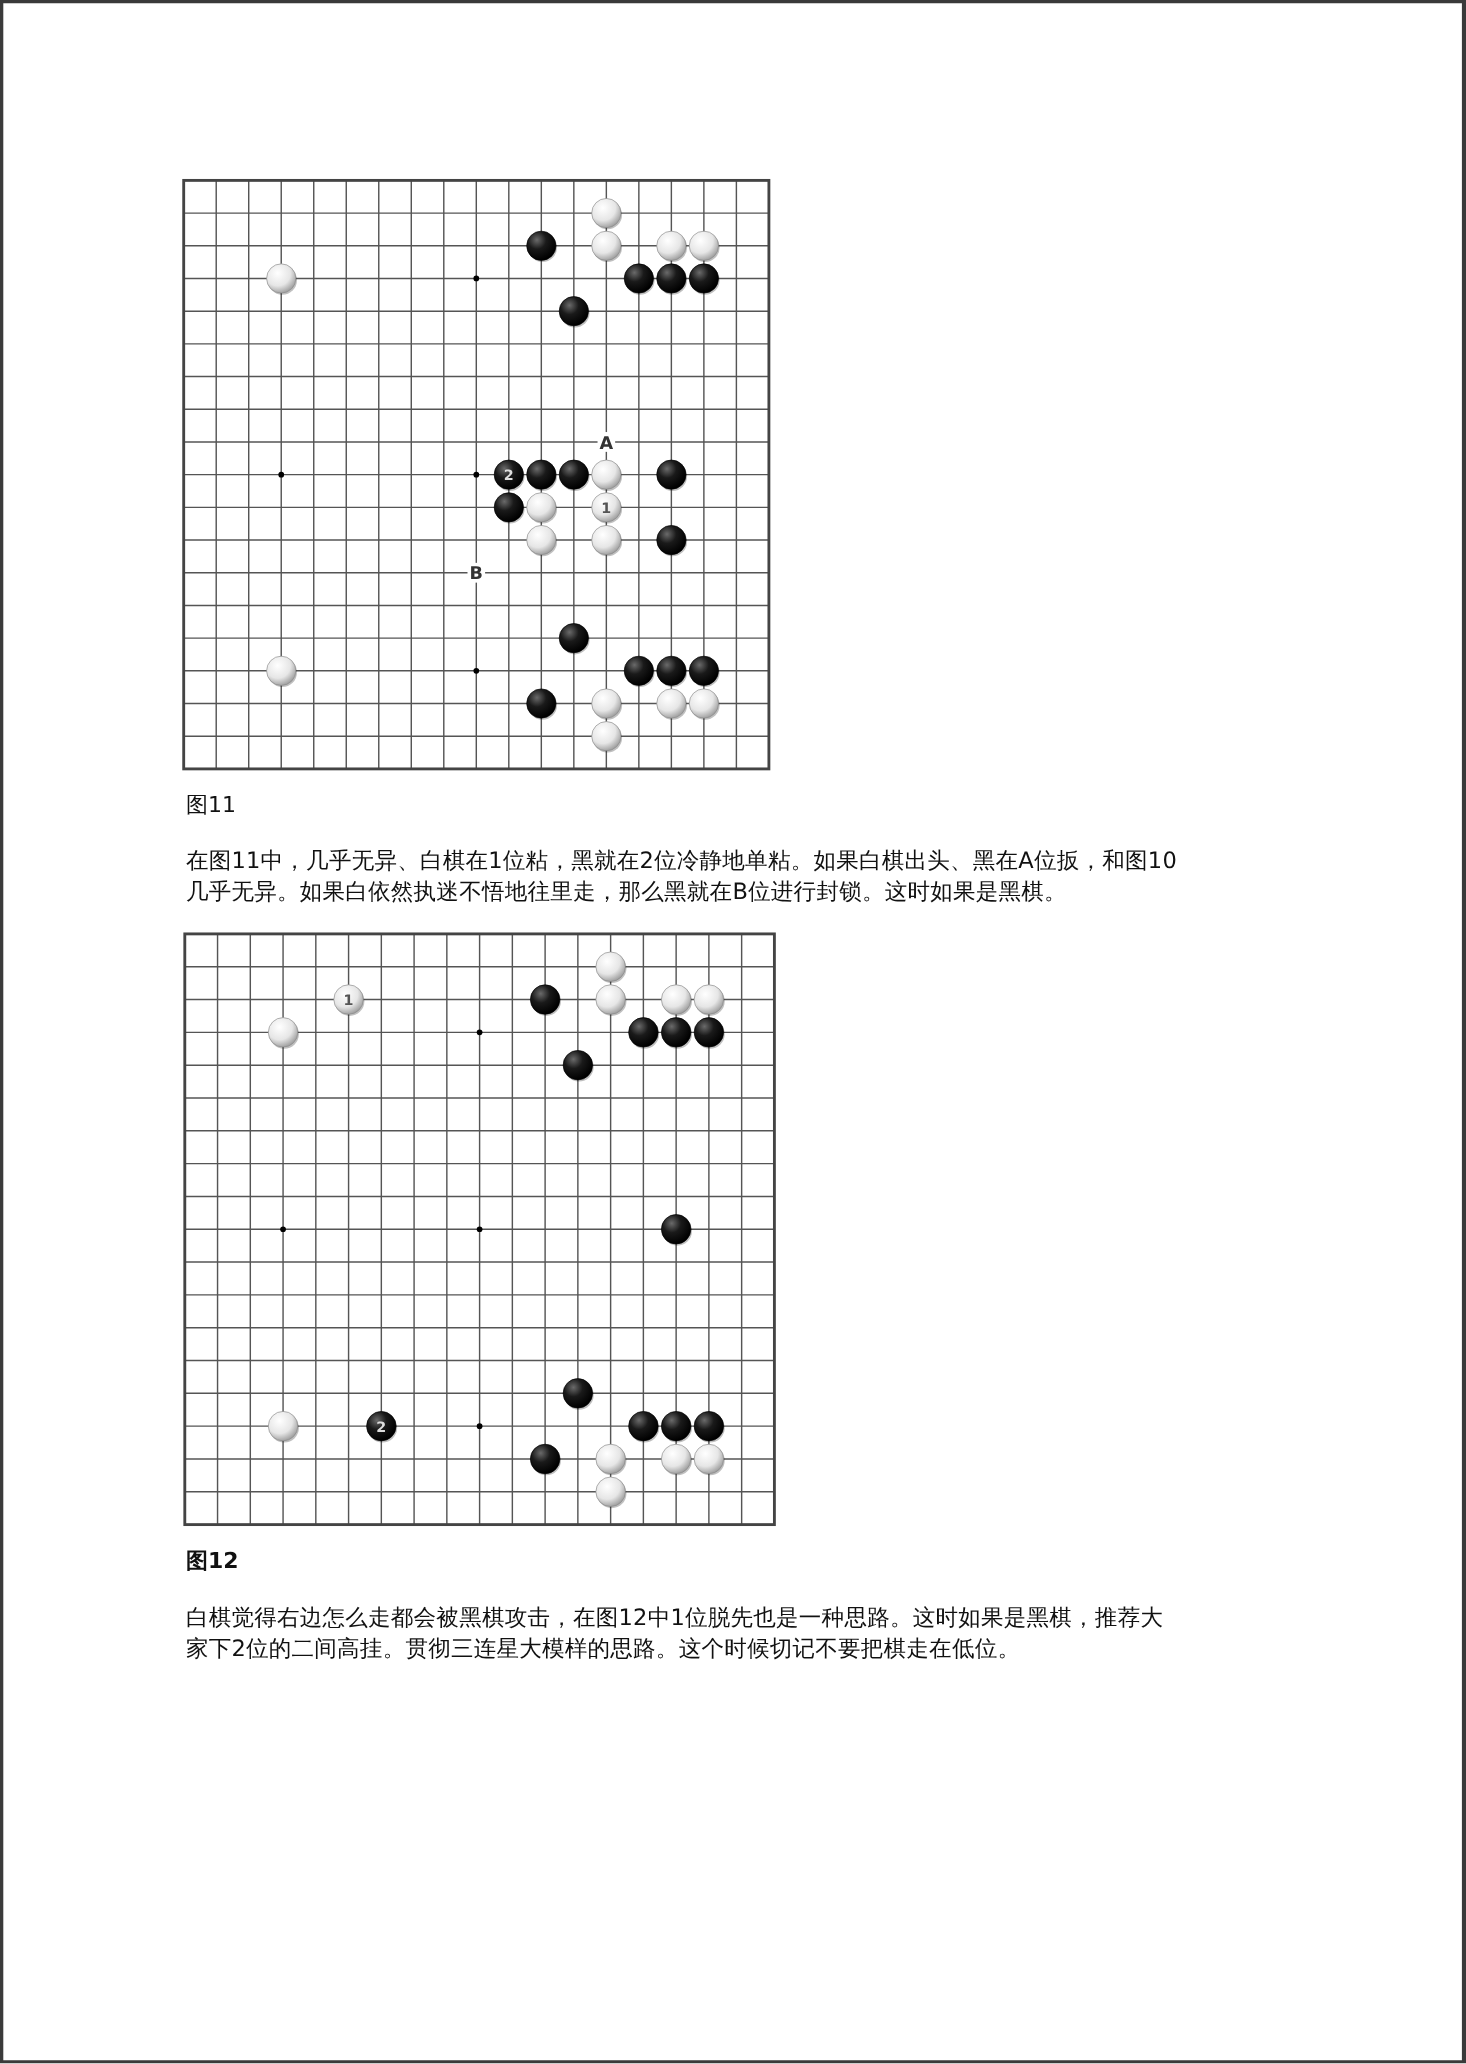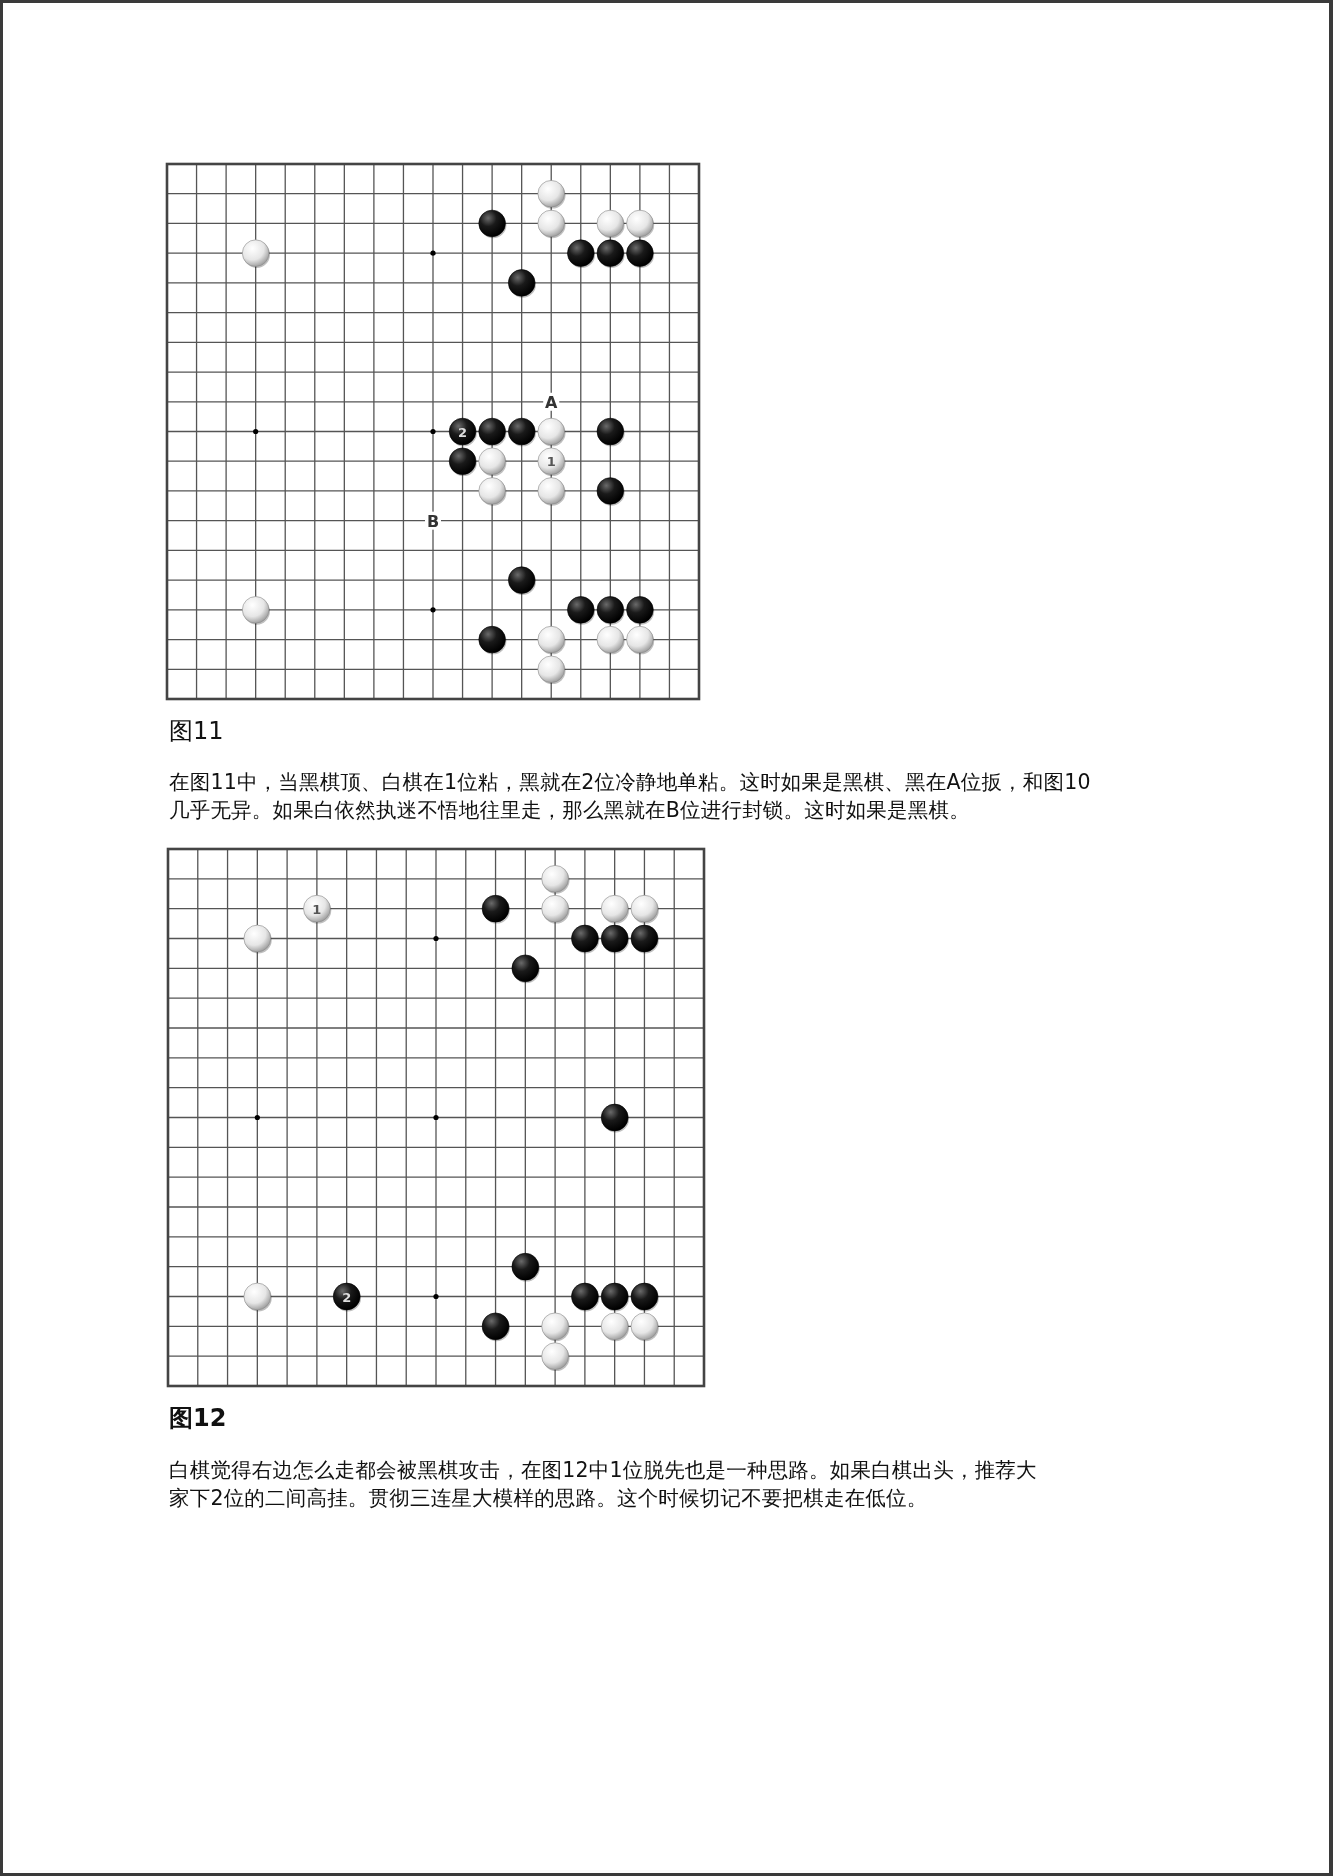--- a/index.html
+++ b/index.html
@@ -14,21 +14,21 @@
     border-left: 3px solid #3a3a3a; border-top: 3px solid #3a3a3a;
     border-right: 4px solid #3a3a3a; border-bottom: 3px solid #3a3a3a;
     background: #fff;
   }
   .board {
     position: absolute;
   }
   .board svg { display: block; overflow: visible; }
   .caption {
     position: absolute; left: 166px;
-    font-size: 24px; line-height: 24px; color: #111;
+    font-size: 20px; line-height: 24px; color: #111;
     white-space: nowrap;
   }
   .para {
     position: absolute; left: 166px; width: 1010px;
     font-size: 20.5px; line-height: 28px; color: #111;
   }
   .para .line { display: block; white-space: nowrap; letter-spacing: 0.2px; }
 </style>
 </head>
 <body>
@@ -225,21 +225,21 @@
         <g>
           <circle cx="385.22222222222223" cy="506.77777777777777" r="13.3" fill="rgba(0,0,0,0.25)"></circle>
           <circle cx="384.22222222222223" cy="505.27777777777777" r="13.3" fill="url(#gw0)" stroke="#8a8a8a" stroke-width="0.6"></circle>
         </g>
       </svg>
     </div>
 
   <div class="caption" style="top:716px;">图11</div>
 
   <div class="para" style="top:765px;">
-    <span class="line">在图11中，当黑棋顶、白棋在1位粘，黑就在2位冷静地单粘。这时如果是黑棋、黑在A位扳，和图10</span>
+    <span class="line">在图11中，几乎无异、白棋在1位粘，黑就在2位冷静地单粘。如果白棋出头、黑在A位扳，和图10</span>
     <span class="line">几乎无异。如果白依然执迷不悟地往里走，那么黑就在B位进行封锁。这时如果是黑棋。</span>
   </div>
 
   <div class="board" id="board-1" style="left:164px; top:845px;">
       <svg width="538" height="539" viewBox="-1 -1 538 539">
         <defs>
           <radialGradient id="gb1" cx="35%" cy="30%" r="70%">
             <stop offset="0%" stop-color="#6a6a6a"></stop>
             <stop offset="45%" stop-color="#1a1a1a"></stop>
             <stop offset="100%" stop-color="#000"></stop>
@@ -390,17 +390,17 @@
         <g>
           <circle cx="388.11111111111114" cy="508.66666666666663" r="13.4" fill="rgba(0,0,0,0.25)"></circle>
           <circle cx="387.11111111111114" cy="507.16666666666663" r="13.4" fill="url(#gw1)" stroke="#8a8a8a" stroke-width="0.6"></circle>
         </g>
       </svg>
     </div>
 
   <div class="caption" style="top:1403px;font-weight:bold;">图12</div>
 
   <div class="para" style="top:1453px;">
-    <span class="line">白棋觉得右边怎么走都会被黑棋攻击，在图12中1位脱先也是一种思路。如果白棋出头，推荐大</span>
+    <span class="line">白棋觉得右边怎么走都会被黑棋攻击，在图12中1位脱先也是一种思路。这时如果是黑棋，推荐大</span>
     <span class="line">家下2位的二间高挂。贯彻三连星大模样的思路。这个时候切记不要把棋走在低位。</span>
   </div>
 
 </div>
 
 </body></html>

